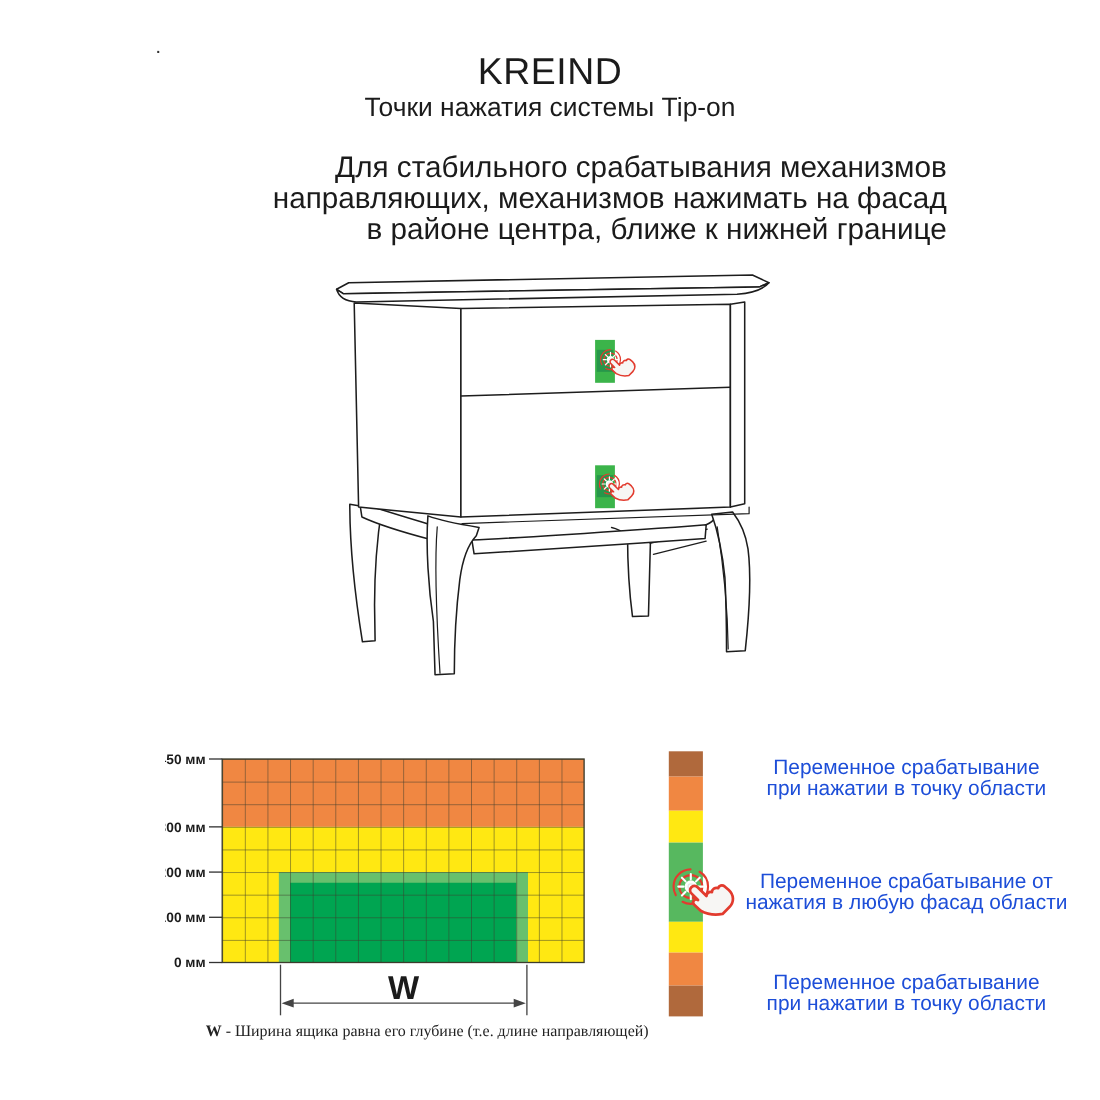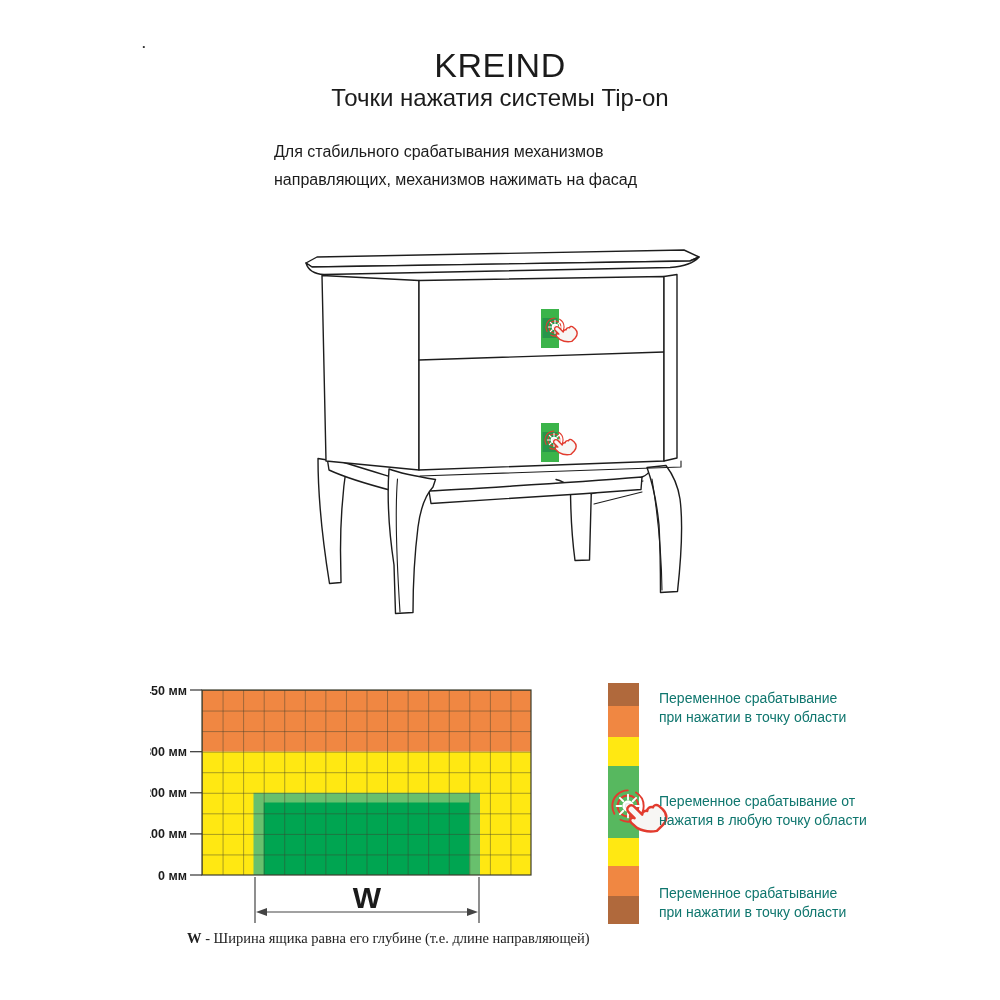--- a/index.html
+++ b/index.html
@@ -2,24 +2,24 @@
 <html><head>
 <meta charset="utf-8">
 <style>
   html,body{margin:0;padding:0;background:#fff;}
   .page{position:relative;width:1000px;height:1000px;background:#fff;overflow:hidden;
         font-family:"Liberation Sans",sans-serif;color:#1b1b1b;}
   .stray{position:absolute;left:142px;top:36px;font-size:13px;font-weight:bold;color:#333;}
   .title{position:absolute;left:0;top:46px;width:1000px;text-align:center;
          font-size:34px;letter-spacing:.5px;}
   .subtitle{position:absolute;left:0;top:84px;width:1000px;text-align:center;font-size:24px;}
-  .intro{position:absolute;left:274px;top:138px;font-size:16px;line-height:28px;}
+  .intro{position:absolute;left:248px;top:138px;font-size:27px;line-height:28px;text-align:right;}
   .furniture-svg{position:absolute;left:290px;top:240px;}
   .bottom-svg{position:absolute;left:150px;top:670px;}
-  .legend-item{position:absolute;left:659px;width:330px;font-size:14px;line-height:19px;color:#0f766e;}
+  .legend-item{position:absolute;left:659px;width:330px;font-size:19px;line-height:19px;color:#1d4ed8;text-align:center;}
   .li-top{top:689px;} .li-mid{top:792px;} .li-bot{top:884px;}
   .footnote{position:absolute;left:187px;top:930px;font-size:14.5px;color:#222;font-family:Liberation Serif, serif;}
   .footnote b{font-weight:bold;}
   svg text{font-family:"Liberation Sans",sans-serif;}
   .mm-label{font-size:12.5px;font-weight:bold;fill:#1b1b1b;}
   .w-label{font-size:30px;font-weight:bold;fill:#1b1b1b;}
 </style>
 </head>
 <body>
 
@@ -48,20 +48,21 @@
   </svg>
 
   <div class="stray">.</div>
 
   <div class="title">KREIND</div>
   <div class="subtitle">Точки нажатия системы Tip-on</div>
 
   <div class="intro">
     <div>Для стабильного срабатывания механизмов</div>
     <div>направляющих, механизмов нажимать на фасад</div>
+    <div>в районе центра, ближе к нижней границе</div>
   </div>
 
   <svg class="furniture-svg" width="420" height="390" viewBox="290 240 420 390">
     <g stroke="#1d1d1d" stroke-width="1.4" fill="#fff" stroke-linejoin="round" stroke-linecap="round">
 
       <g>
         <path d="M318,458.5 C330,460.5 340,462 347,462.5 C343.5,485 340.5,515 340.5,550 L341,582.5 L329.5,583.5 C322.5,540 318,497 318,458.5 Z"></path>
       </g>
       <g>
         <path d="M570.5,486.5 L591.5,485 C591,512 590,537 589.5,560 L575,560.5 C572,538 570.5,512 570.5,486.5 Z"></path>
@@ -159,21 +160,21 @@
     </g>
     <use href="#touchicon" transform="translate(628,806) scale(0.95)" color="#E23B2E"></use>
   </svg>
 
   <div class="legend-item li-top">
     <div>Переменное срабатывание</div>
     <div>при нажатии в точку области</div>
   </div>
   <div class="legend-item li-mid">
     <div>Переменное срабатывание от</div>
-    <div>нажатия в любую точку области</div>
+    <div>нажатия в любую фасад области</div>
   </div>
   <div class="legend-item li-bot">
     <div>Переменное срабатывание</div>
     <div>при нажатии в точку области</div>
   </div>
 
   <div class="footnote">
     <b>W</b><span> - Ширина ящика равна его глубине (т.е. длине направляющей)</span>
   </div>
 

